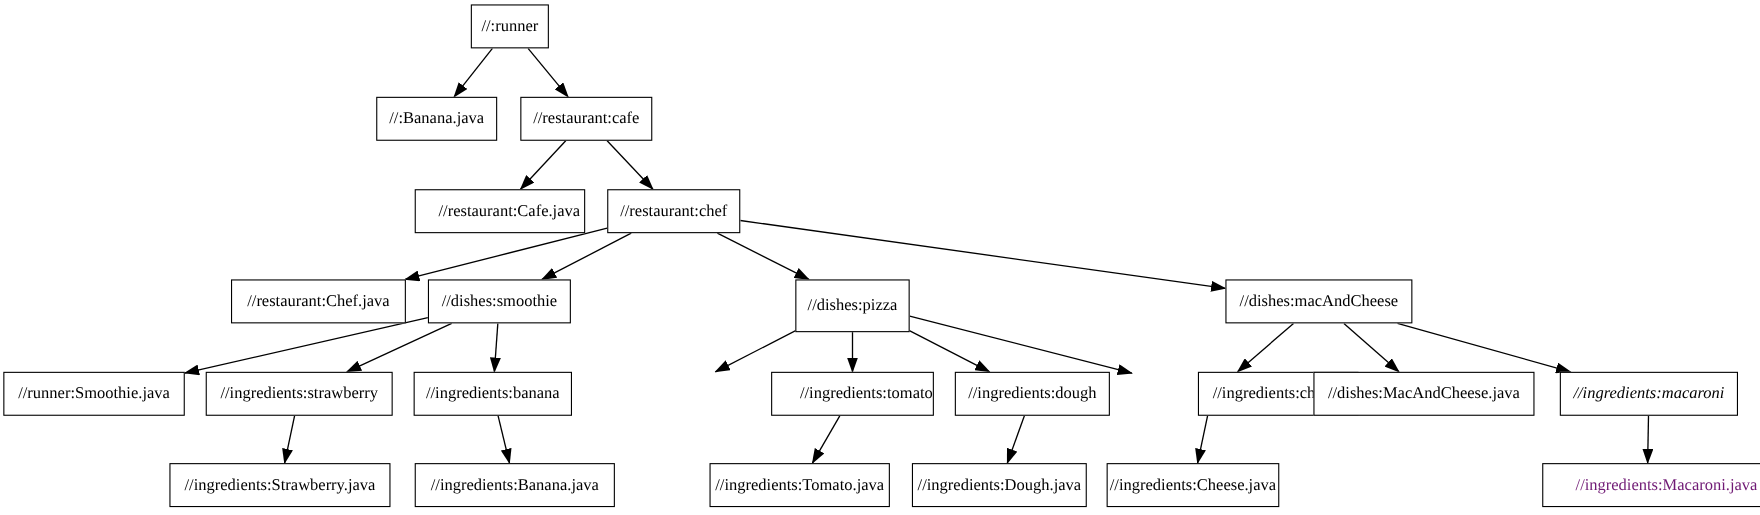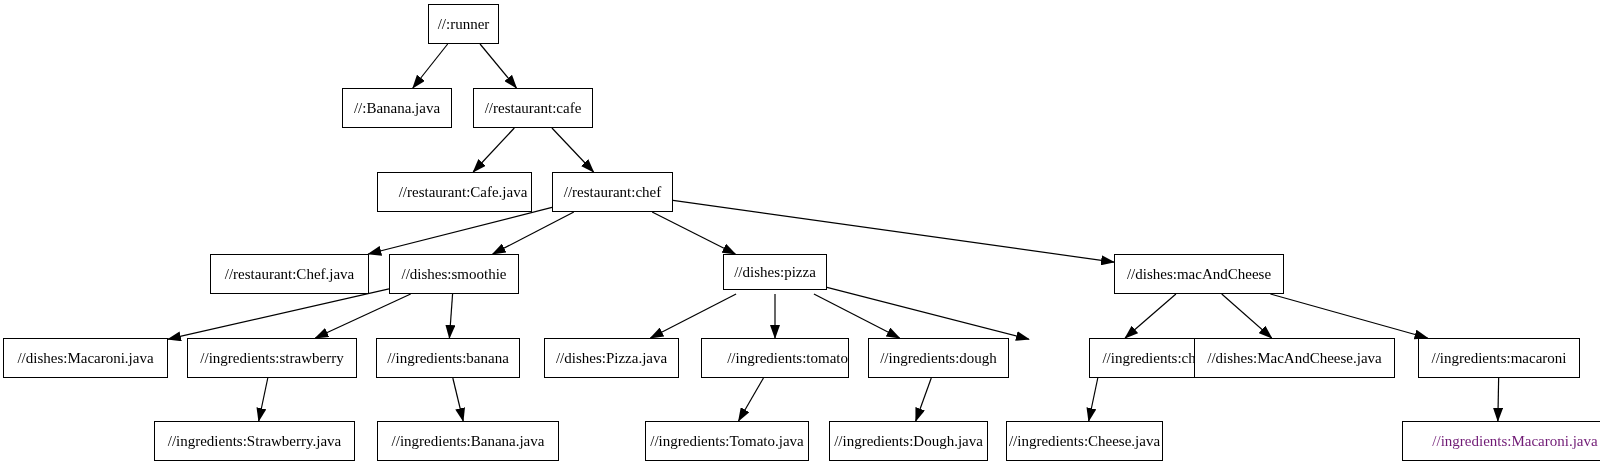--- a/index.html
+++ b/index.html
@@ -97,51 +97,48 @@
       </div>
       <div class="node" style="left: 552px; top: 172px; width: 121px; height: 40px; border-color: rgb(0, 0, 0); background: rgb(255, 255, 255); color: rgb(0, 0, 0);">
         <span>//restaurant:chef</span>
       </div>
       <div class="node" style="left: 210px; top: 254px; width: 159px; height: 40px; border-color: rgb(0, 0, 0); background: rgb(255, 255, 255); color: rgb(0, 0, 0);">
         <span>//restaurant:Chef.java</span>
       </div>
       <div class="node" style="left: 389px; top: 254px; width: 130px; height: 40px; border-color: rgb(0, 0, 0); background: rgb(255, 255, 255); color: rgb(0, 0, 0);">
         <span>//dishes:smoothie</span>
       </div>
-      <div class="node" style="left: 723px; top: 254px; width: 104px; height: 36px; border-color: rgb(0, 0, 0); background: rgb(255, 255, 255); color: rgb(0, 0, 0);">
+      <div class="node" style="left: 723px; top: 254px; width: 104px; height: 48px; border-color: rgb(0, 0, 0); background: rgb(255, 255, 255); color: rgb(0, 0, 0);">
         <span>//dishes:pizza</span>
       </div>
       <div class="node" style="left: 1114px; top: 254px; width: 170px; height: 40px; border-color: rgb(0, 0, 0); background: rgb(255, 255, 255); color: rgb(0, 0, 0);">
         <span>//dishes:macAndCheese</span>
       </div>
       <div class="node" style="left: 3px; top: 338px; width: 165px; height: 40px; border-color: rgb(0, 0, 0); background: rgb(255, 255, 255); color: rgb(0, 0, 0);">
-        <span>//dishes:Macaroni.java</span>
+        <span>//runner:Smoothie.java</span>
       </div>
       <div class="node" style="left: 187px; top: 338px; width: 170px; height: 40px; border-color: rgb(0, 0, 0); background: rgb(255, 255, 255); color: rgb(0, 0, 0);">
         <span>//ingredients:strawberry</span>
       </div>
       <div class="node" style="left: 376px; top: 338px; width: 144px; height: 40px; border-color: rgb(0, 0, 0); background: rgb(255, 255, 255); color: rgb(0, 0, 0);">
         <span>//ingredients:banana</span>
-      </div>
-      <div class="node" style="left: 544px; top: 338px; width: 135px; height: 40px; border-color: rgb(0, 0, 0); background: rgb(255, 255, 255); color: rgb(0, 0, 0);">
-        <span>//dishes:Pizza.java</span>
       </div>
       <div class="node" style="left: 701px; top: 338px; width: 148px; height: 40px; border-color: rgb(0, 0, 0); background: rgb(255, 255, 255); color: rgb(0, 0, 0); justify-content: flex-end;">
         <span>//ingredients:tomato</span>
       </div>
       <div class="node" style="left: 868px; top: 338px; width: 141px; height: 40px; border-color: rgb(0, 0, 0); background: rgb(255, 255, 255); color: rgb(0, 0, 0);">
         <span>//ingredients:dough</span>
       </div>
       <div class="node" style="left: 1089px; top: 338px; width: 146px; height: 40px; border-color: rgb(0, 0, 0); background: rgb(255, 255, 255); color: rgb(0, 0, 0);">
         <span>//ingredients:cheese</span>
       </div>
       <div class="node" style="left: 1194px; top: 338px; width: 201px; height: 40px; border-color: rgb(0, 0, 0); background: rgb(255, 255, 255); color: rgb(0, 0, 0);">
         <span>//dishes:MacAndCheese.java</span>
       </div>
-      <div class="node" style="left: 1418px; top: 338px; width: 162px; height: 40px; border-color: rgb(0, 0, 0); background: rgb(255, 255, 255); color: rgb(0, 0, 0);">
+      <div class="node" style="left: 1418px; top: 338px; width: 162px; height: 40px; border-color: rgb(0, 0, 0); background: rgb(255, 255, 255); color: rgb(0, 0, 0); font-style: italic;">
         <span>//ingredients:macaroni</span>
       </div>
       <div class="node" style="left: 154px; top: 421px; width: 201px; height: 40px; border-color: rgb(0, 0, 0); background: rgb(255, 255, 255); color: rgb(0, 0, 0);">
         <span>//ingredients:Strawberry.java</span>
       </div>
       <div class="node" style="left: 377px; top: 421px; width: 182px; height: 40px; border-color: rgb(0, 0, 0); background: rgb(255, 255, 255); color: rgb(0, 0, 0);">
         <span>//ingredients:Banana.java</span>
       </div>
       <div class="node" style="left: 645px; top: 421px; width: 164px; height: 40px; border-color: rgb(0, 0, 0); background: rgb(255, 255, 255); color: rgb(0, 0, 0);">
         <span>//ingredients:Tomato.java</span>

